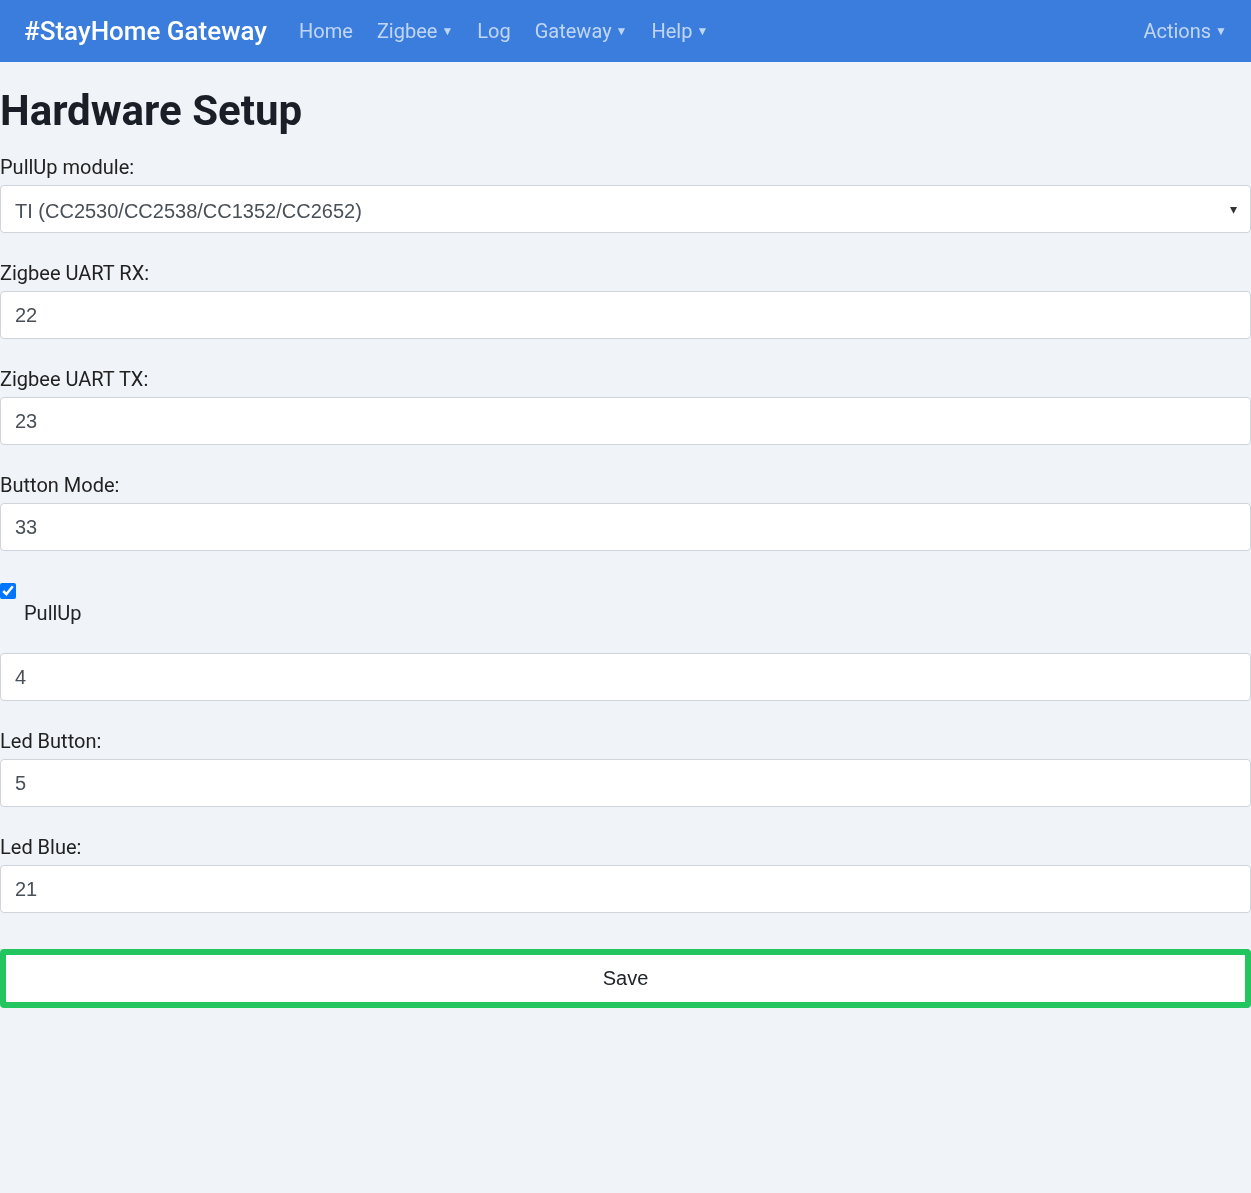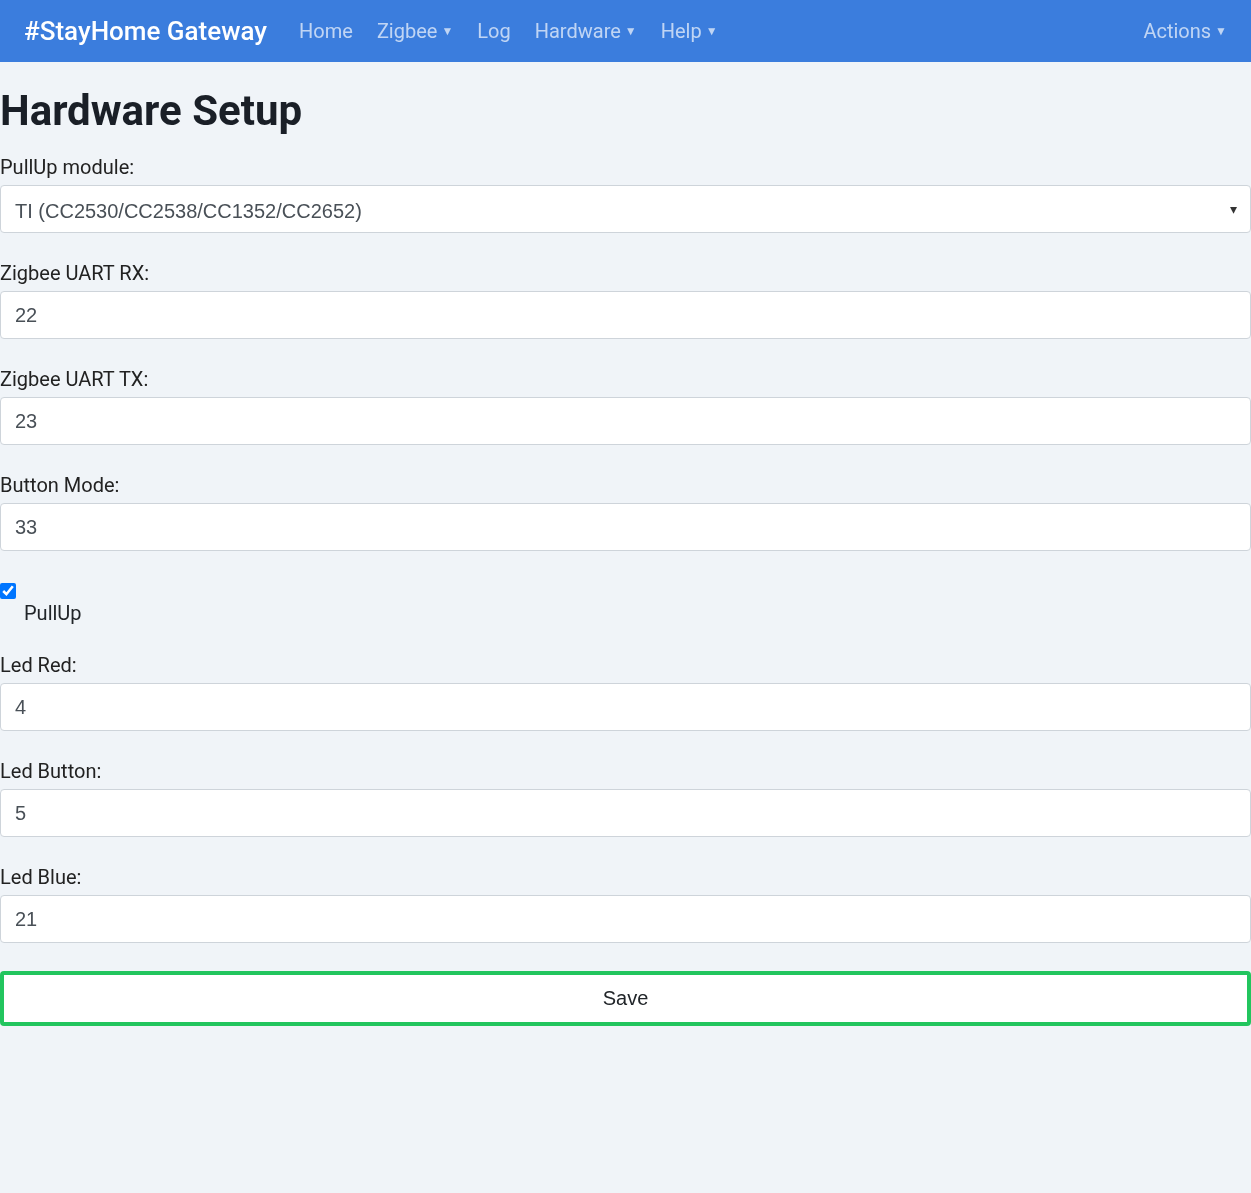--- a/index.html
+++ b/index.html
@@ -107,45 +107,46 @@
     }
     .checkbox-row span {
       font-size: 20px;
       margin-top: 44px;
     }
     .btn-save {
       width: 100%;
       padding: 12px;
       font-size: 20px;
       background: #fff;
-      border: 4px solid #22c55e;
+      border: 6px solid #22c55e;
       border-radius: 4px;
       cursor: pointer;
       color: #212529;
+      margin-top: 8px;
       margin-bottom: 24px;
     }
   </style>
 </head>
 <body>
 
 <nav class="navbar">
   <span class="navbar-brand">#StayHome Gateway</span>
   <div class="navbar-nav">
     <span class="nav-link">
       <span>Home</span>
     </span>
     <span class="nav-link">
       <span>Zigbee</span>
       <span class="caret">▼</span>
     </span>
     <span class="nav-link">
       <span>Log</span>
     </span>
     <span class="nav-link">
-      <span>Hardware</span>
+      <span>Gateway</span>
       <span class="caret">▼</span>
     </span>
     <span class="nav-link">
       <span>Help</span>
       <span class="caret">▼</span>
     </span>
     <span class="nav-link navbar-right">
       <span>Actions</span>
       <span class="caret">▼</span>
     </span>
@@ -177,21 +178,20 @@
   <div class="form-group">
     <label>Button Mode:</label>
     <input type="text" class="form-control" value="33" style="">
     <div class="checkbox-row">
       <input type="checkbox" checked="" style="">
       <span>PullUp</span>
     </div>
   </div>
 
   <div class="form-group">
-    <label>Led Red:</label>
     <input type="text" class="form-control" value="4" style="">
   </div>
 
   <div class="form-group">
     <label>Led Button:</label>
     <input type="text" class="form-control" value="5" style="">
   </div>
 
   <div class="form-group">
     <label>Led Blue:</label>

